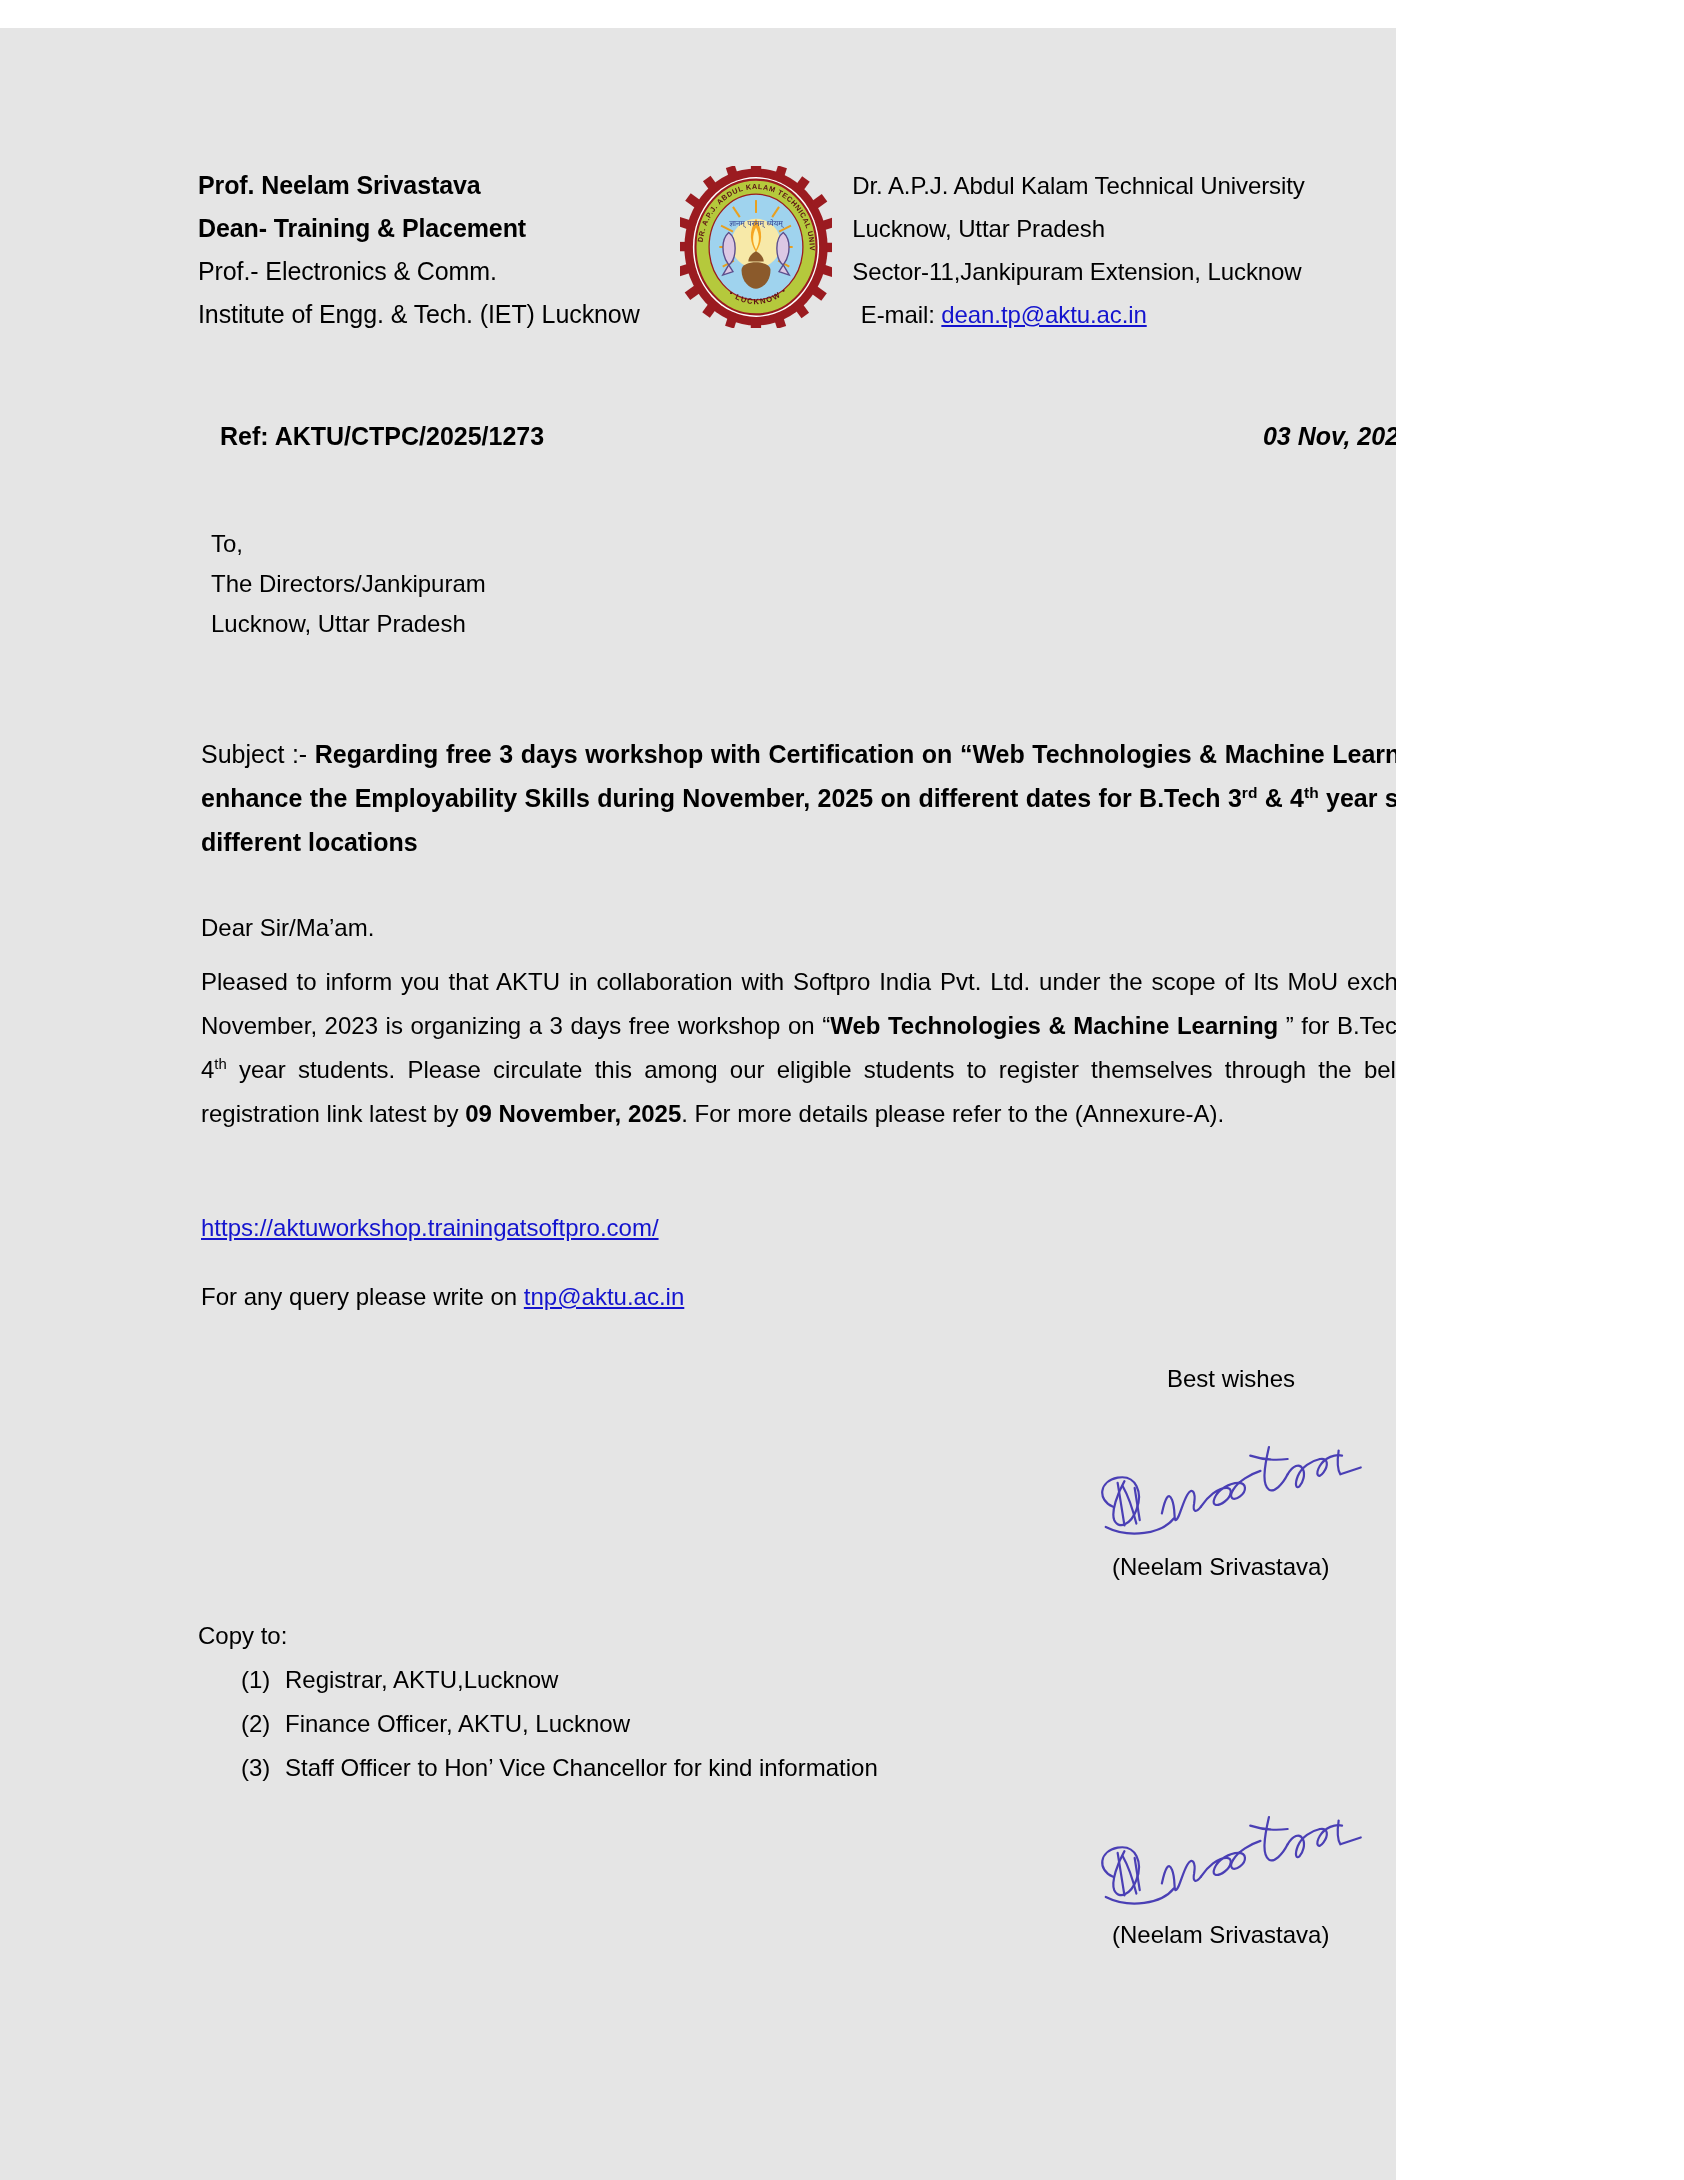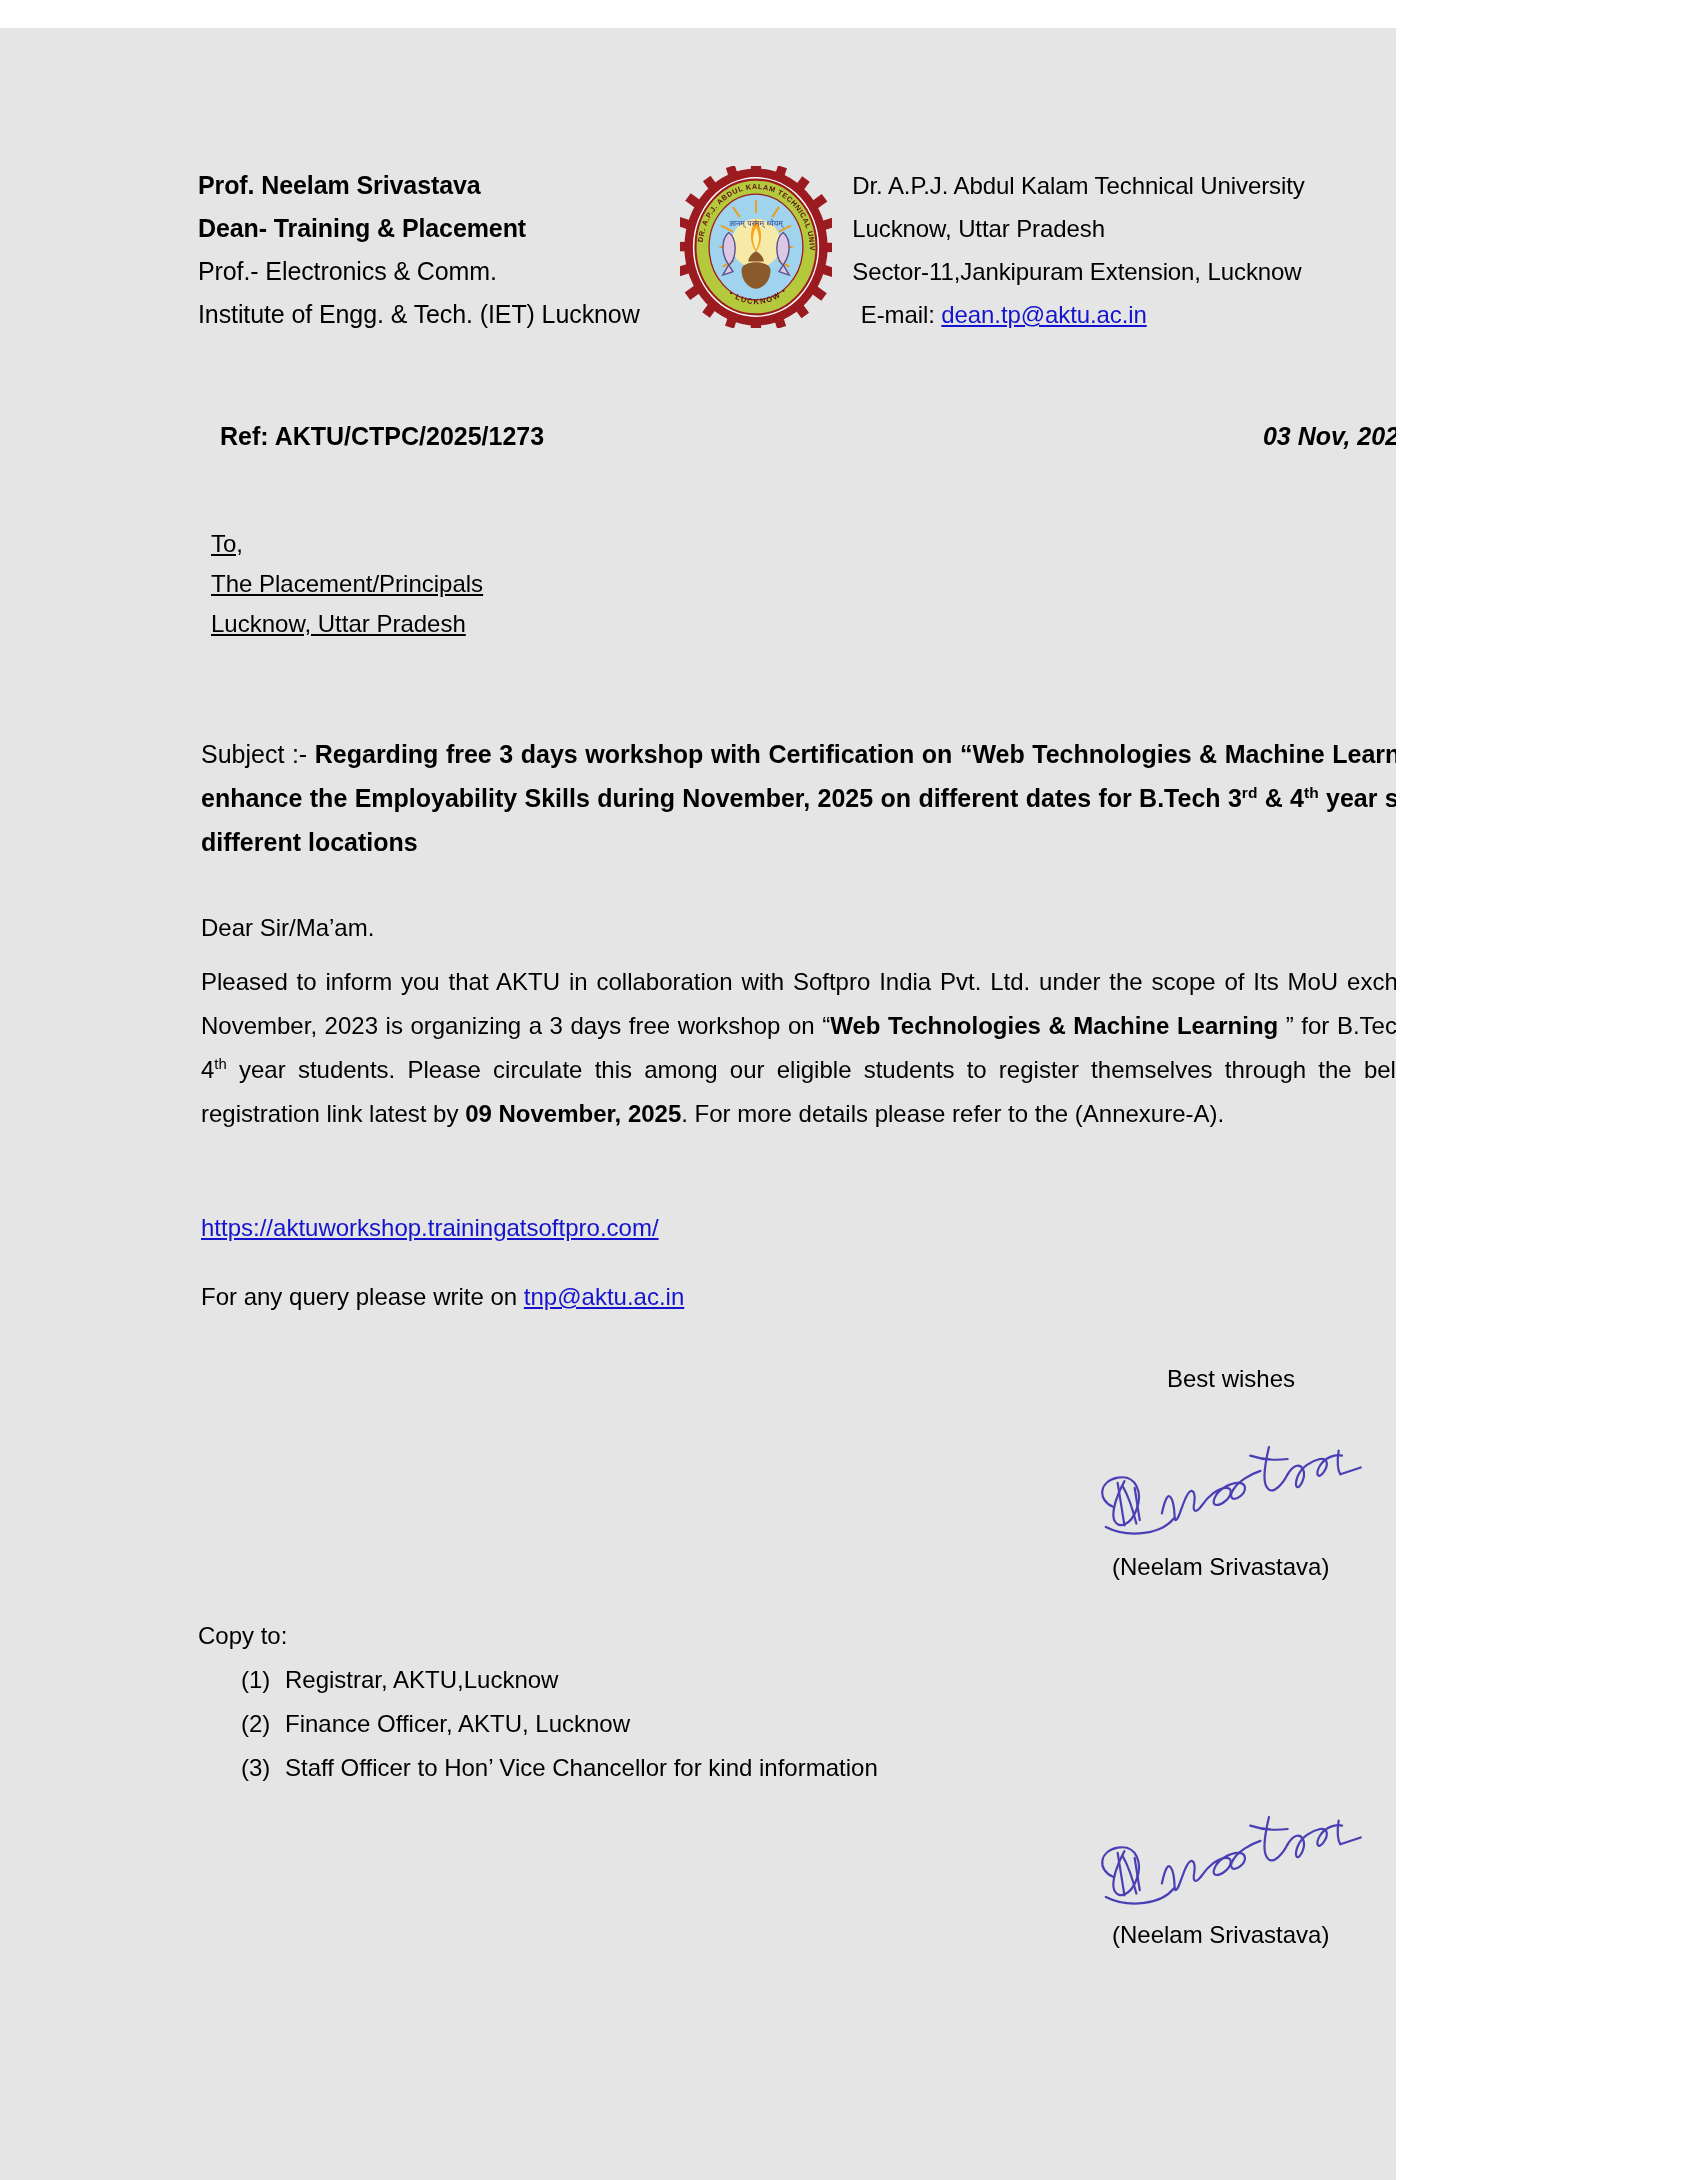--- a/index.html
+++ b/index.html
@@ -79,21 +79,20 @@
   }
   .ref-date { padding-right: 0px; font-style: italic; }
 
   
   .to-block {
     position: absolute;
     left: 211px;
     top: 496px;
     font-size: 24px;
     line-height: 40px;
-    text-decoration: underline;
   }
   .to-block div { white-space: nowrap; }
 
   
   .subject {
     position: absolute;
     left: 201px;
     top: 704px;
     width: 1288px;
     font-size: 25px;
@@ -291,21 +290,21 @@
     </div>
   </div>
 
   <div class="ref-row">
     <div>Ref: AKTU/CTPC/2025/1273</div>
     <div class="ref-date">03 Nov, 2025</div>
   </div>
 
   <div class="to-block">
     <div>To,</div>
-    <div>The Placement/Principals</div>
+    <div>The Directors/Jankipuram</div>
     <div>Lucknow, Uttar Pradesh</div>
   </div>
 
   <div class="subject">
     <span class="sub-label">Subject :- </span><span class="sub-body">Regarding free 3  days workshop with Certification on “Web Technologies &amp; Machine Learning ” to enhance the Employability Skills  during November, 2025 on different dates for B.Tech 3</span><sup class="sub-body">rd</sup><span class="sub-body"> &amp; 4</span><sup class="sub-body">th</sup><span class="sub-body">  year students different locations</span>
   </div>
 
   <div class="salutation">Dear Sir/Ma’am.</div>
 
   <div class="body-para">

